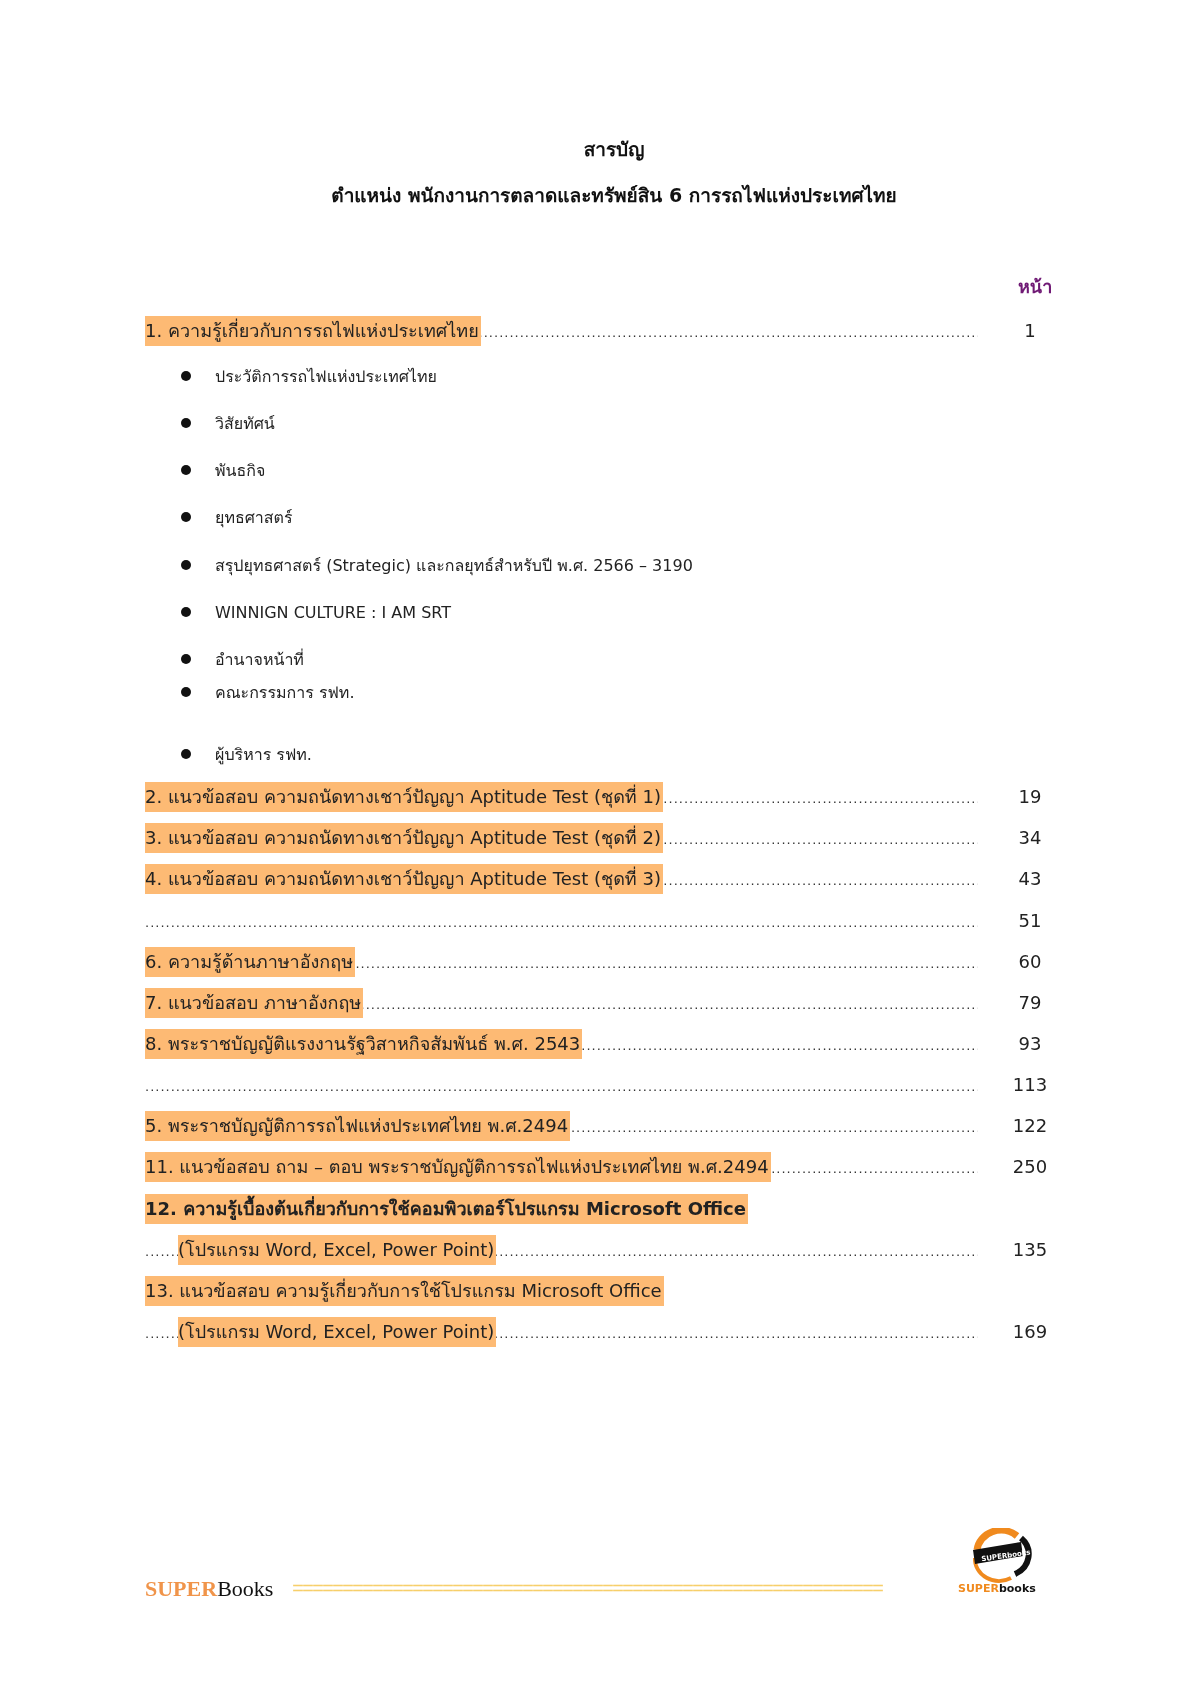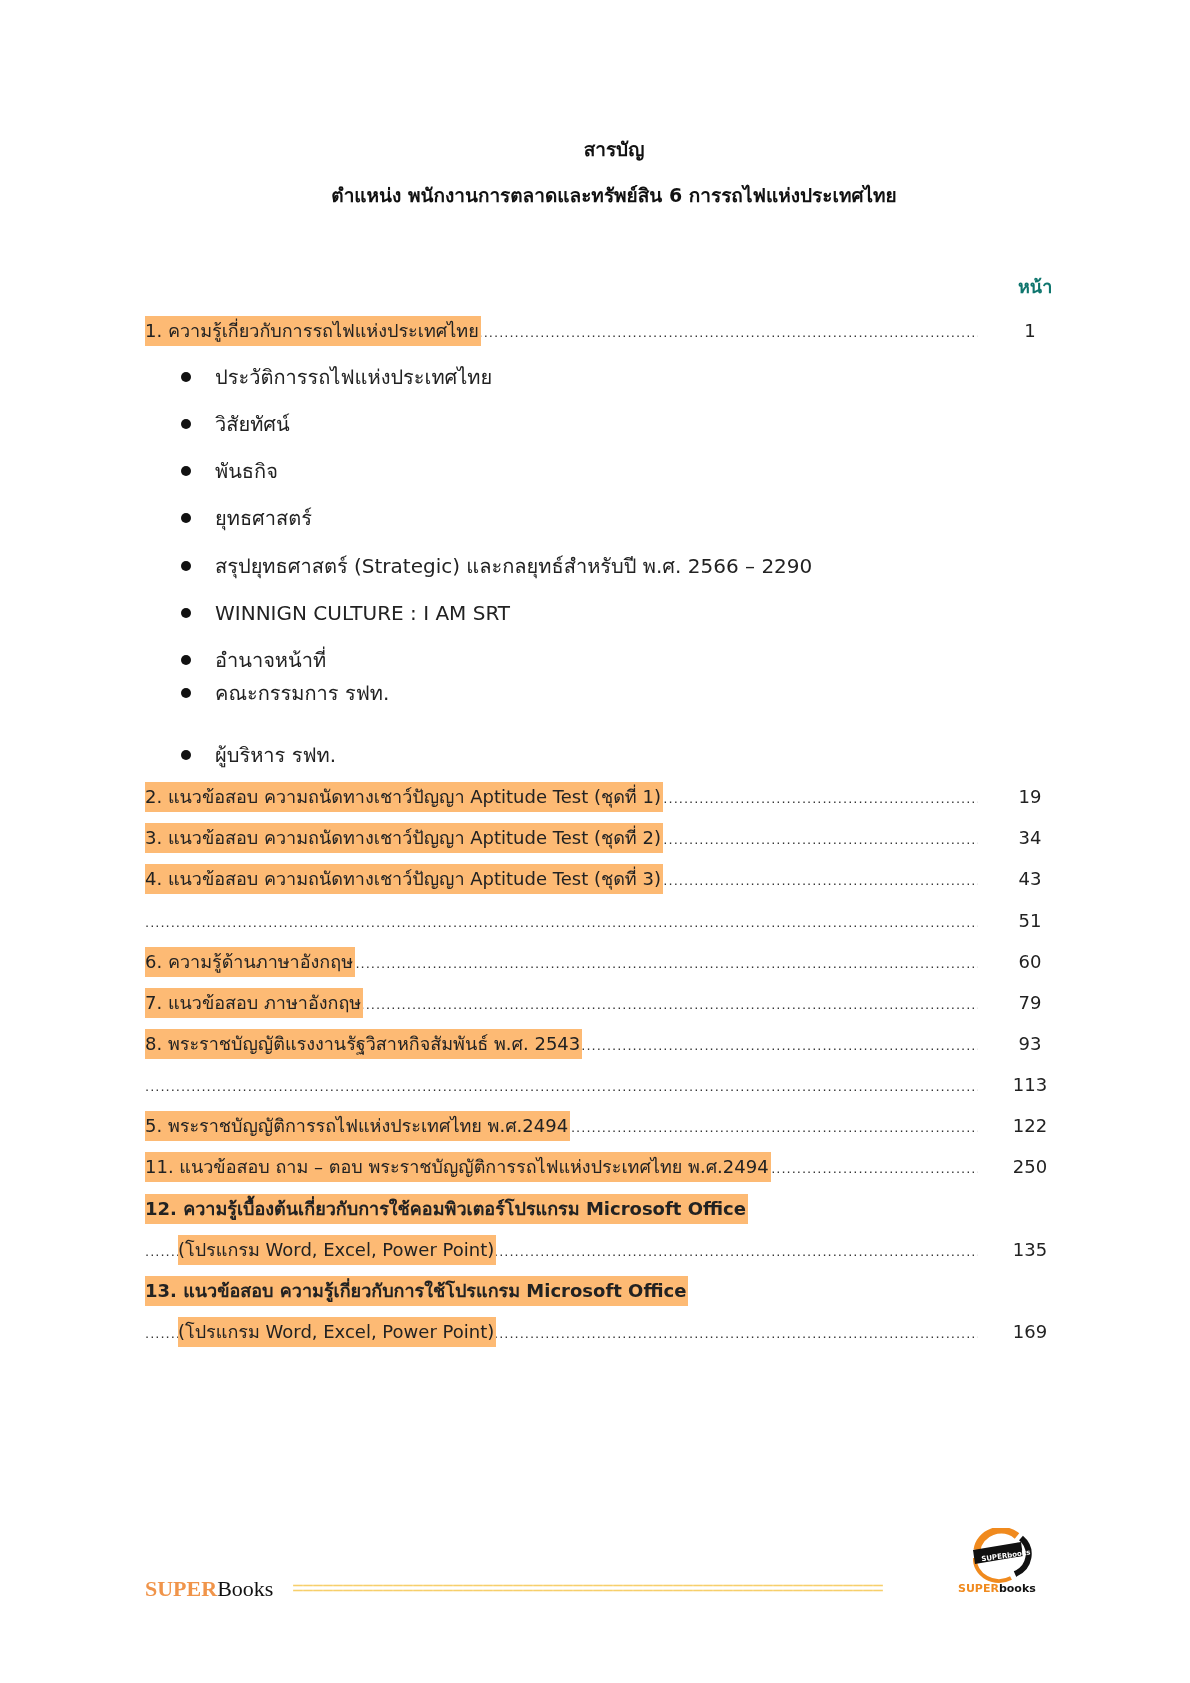--- a/index.html
+++ b/index.html
@@ -1,27 +1,27 @@
 <!DOCTYPE html>
 <html><head>
 <meta charset="utf-8">
 <style>
   html, body { margin: 0; padding: 0; background: #ffffff; }
   body { width: 1190px; height: 1683px; position: relative; overflow: hidden;
          font-family: "DejaVu Sans", sans-serif; color: #222; }
   .abs { position: absolute; white-space: nowrap; }
   .title { left: 0; width: 1228px; text-align: center; font-weight: bold; font-size: 19px; color: #111; }
-  .page-col-header { font-weight: bold; font-size: 18px; color: #0f766e; left: 1018px; top: 272px; }
+  .page-col-header { font-weight: bold; font-size: 18px; color: #701a75; left: 1018px; top: 272px; }
   .toc-row { position: absolute; left: 145px; width: 920px; height: 30px; font-size: 18px; line-height: 30px; }
   .toc-row .label { position: absolute; left: 0; top: 0; white-space: nowrap; background: #fdba74; padding-right: 2px; }
   .toc-row.indent .label { left: 33px; }
   .toc-row .leader { position: absolute; left: 0; right: 87px; top: 0; height: 30px; overflow: hidden; white-space: nowrap;
                      font-size: 13px; letter-spacing: 1px; color: #333; text-align: right; line-height: 34px; }
   .toc-row .page { position: absolute; right: 0; width: 70px; text-align: center; top: 0; }
-  .bullet-row { position: absolute; left: 181px; height: 30px; font-size: 20px; line-height: 30px; white-space: nowrap; }
+  .bullet-row { position: absolute; left: 181px; height: 30px; font-size: 16px; line-height: 30px; white-space: nowrap; }
   .bullet-row .dot { display: inline-block; width: 10px; height: 10px; border-radius: 50%; background: #111; vertical-align: middle; margin-right: 24px; position: relative; top: -2px; }
   .footer-brand { left: 145px; top: 1576px; font-family: "Liberation Serif", serif; font-size: 22px; }
   .footer-brand .super { color: #f0944a; font-weight: bold; }
   .footer-brand .books { color: #111; }
   .footer-line { left: 292px; top: 1578px; width: 666px; font-family: "Liberation Mono", monospace; font-size: 20px; color: #f7cf6a; overflow: hidden; letter-spacing: -2px; }
   .logo { left: 955px; top: 1528px; width: 90px; height: 75px; }
   .logo-text { left: 958px; top: 1582px; font-family: "DejaVu Sans", sans-serif; font-weight: bold; font-size: 11px; }
   .logo-text .s { color: #f08a1e; }
   .logo-text .b { color: #111; }
 </style>
@@ -36,21 +36,21 @@
 <div class="toc-row" style="top:316px;">
   <span class="leader">........................................................................................................................................................................................................</span>
   <span class="label">1. ความรู้เกี่ยวกับการรถไฟแห่งประเทศไทย</span>
   <span class="page">1</span>
 </div>
 
 <div class="bullet-row" style="top:362px;"><span class="dot"></span><span>ประวัติการรถไฟแห่งประเทศไทย</span></div>
 <div class="bullet-row" style="top:409px;"><span class="dot"></span><span>วิสัยทัศน์</span></div>
 <div class="bullet-row" style="top:456px;"><span class="dot"></span><span>พันธกิจ</span></div>
 <div class="bullet-row" style="top:503px;"><span class="dot"></span><span>ยุทธศาสตร์</span></div>
-<div class="bullet-row" style="top:551px;"><span class="dot"></span><span>สรุปยุทธศาสตร์ (Strategic) และกลยุทธ์สำหรับปี พ.ศ. 2566 – 2290</span></div>
+<div class="bullet-row" style="top:551px;"><span class="dot"></span><span>สรุปยุทธศาสตร์ (Strategic) และกลยุทธ์สำหรับปี พ.ศ. 2566 – 3190</span></div>
 <div class="bullet-row" style="top:598px;"><span class="dot"></span><span>WINNIGN CULTURE : I AM SRT</span></div>
 <div class="bullet-row" style="top:645px;"><span class="dot"></span><span>อำนาจหน้าที่</span></div>
 <div class="bullet-row" style="top:678px;"><span class="dot"></span><span>คณะกรรมการ รฟท.</span></div>
 <div class="bullet-row" style="top:740px;"><span class="dot"></span><span>ผู้บริหาร รฟท.</span></div>
 
 <div class="toc-row" style="top:782px;">
   <span class="leader">........................................................................................................................................................................................................</span>
   <span class="label">2. แนวข้อสอบ ความถนัดทางเชาว์ปัญญา Aptitude Test (ชุดที่ 1)</span>
   <span class="page">19</span>
 </div>
@@ -100,21 +100,21 @@
 
 <div class="toc-row" style="top:1194px;font-weight:bold;">
   <span class="label">12. ความรู้เบื้องต้นเกี่ยวกับการใช้คอมพิวเตอร์โปรแกรม Microsoft Office</span>
 </div>
 <div class="toc-row indent" style="top:1235px;">
   <span class="leader">........................................................................................................................................................................................................</span>
   <span class="label">(โปรแกรม Word, Excel, Power Point)</span>
   <span class="page">135</span>
 </div>
 
-<div class="toc-row" style="top:1276px;font-weight:bold;">
+<div class="toc-row" style="top:1276px;">
   <span class="label">13. แนวข้อสอบ ความรู้เกี่ยวกับการใช้โปรแกรม Microsoft Office</span>
 </div>
 <div class="toc-row indent" style="top:1317px;">
   <span class="leader">........................................................................................................................................................................................................</span>
   <span class="label">(โปรแกรม Word, Excel, Power Point)</span>
   <span class="page">169</span>
 </div>
 
 <div class="abs footer-brand">
   <span class="super">SUPER</span><span class="books">Books</span>

